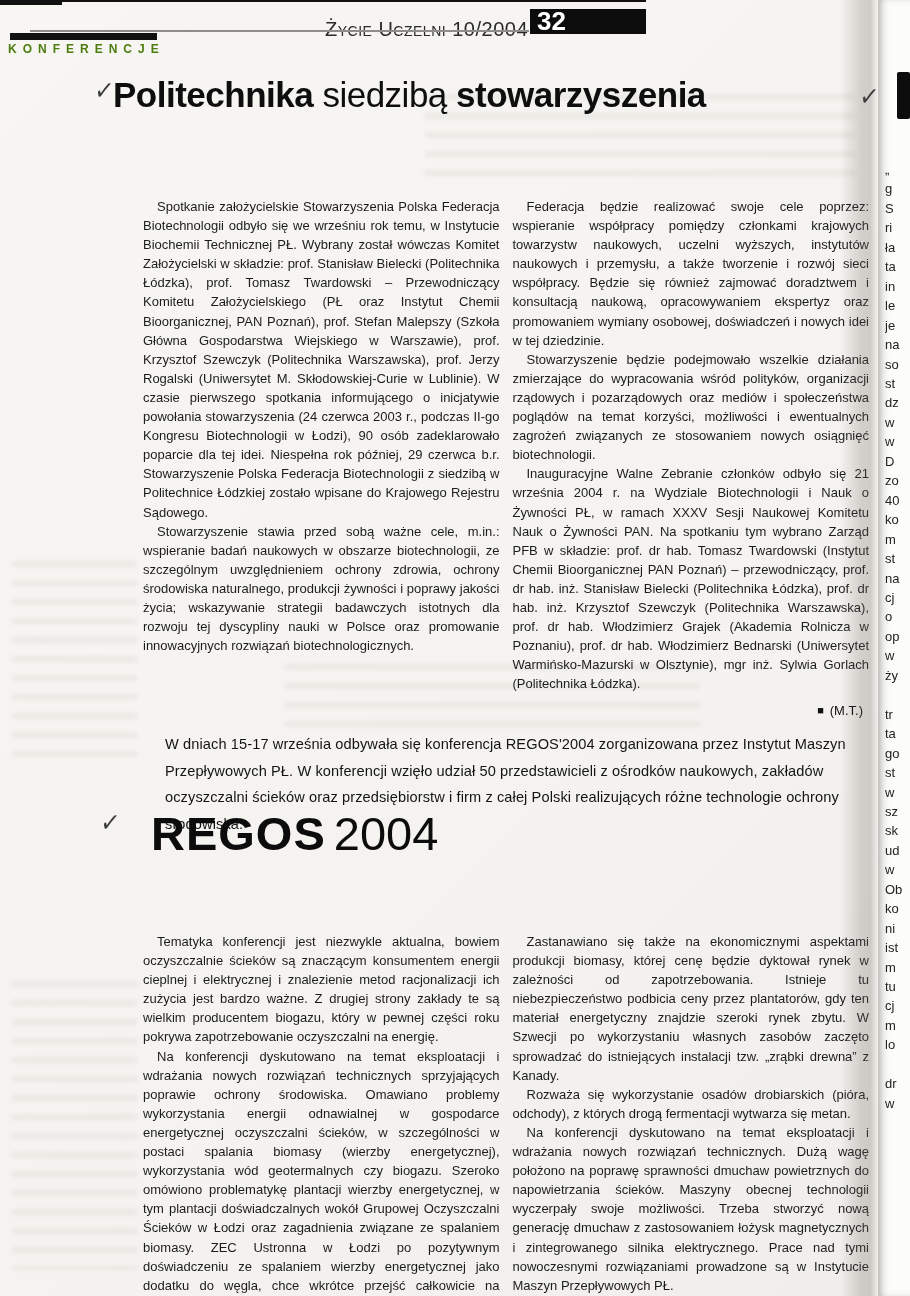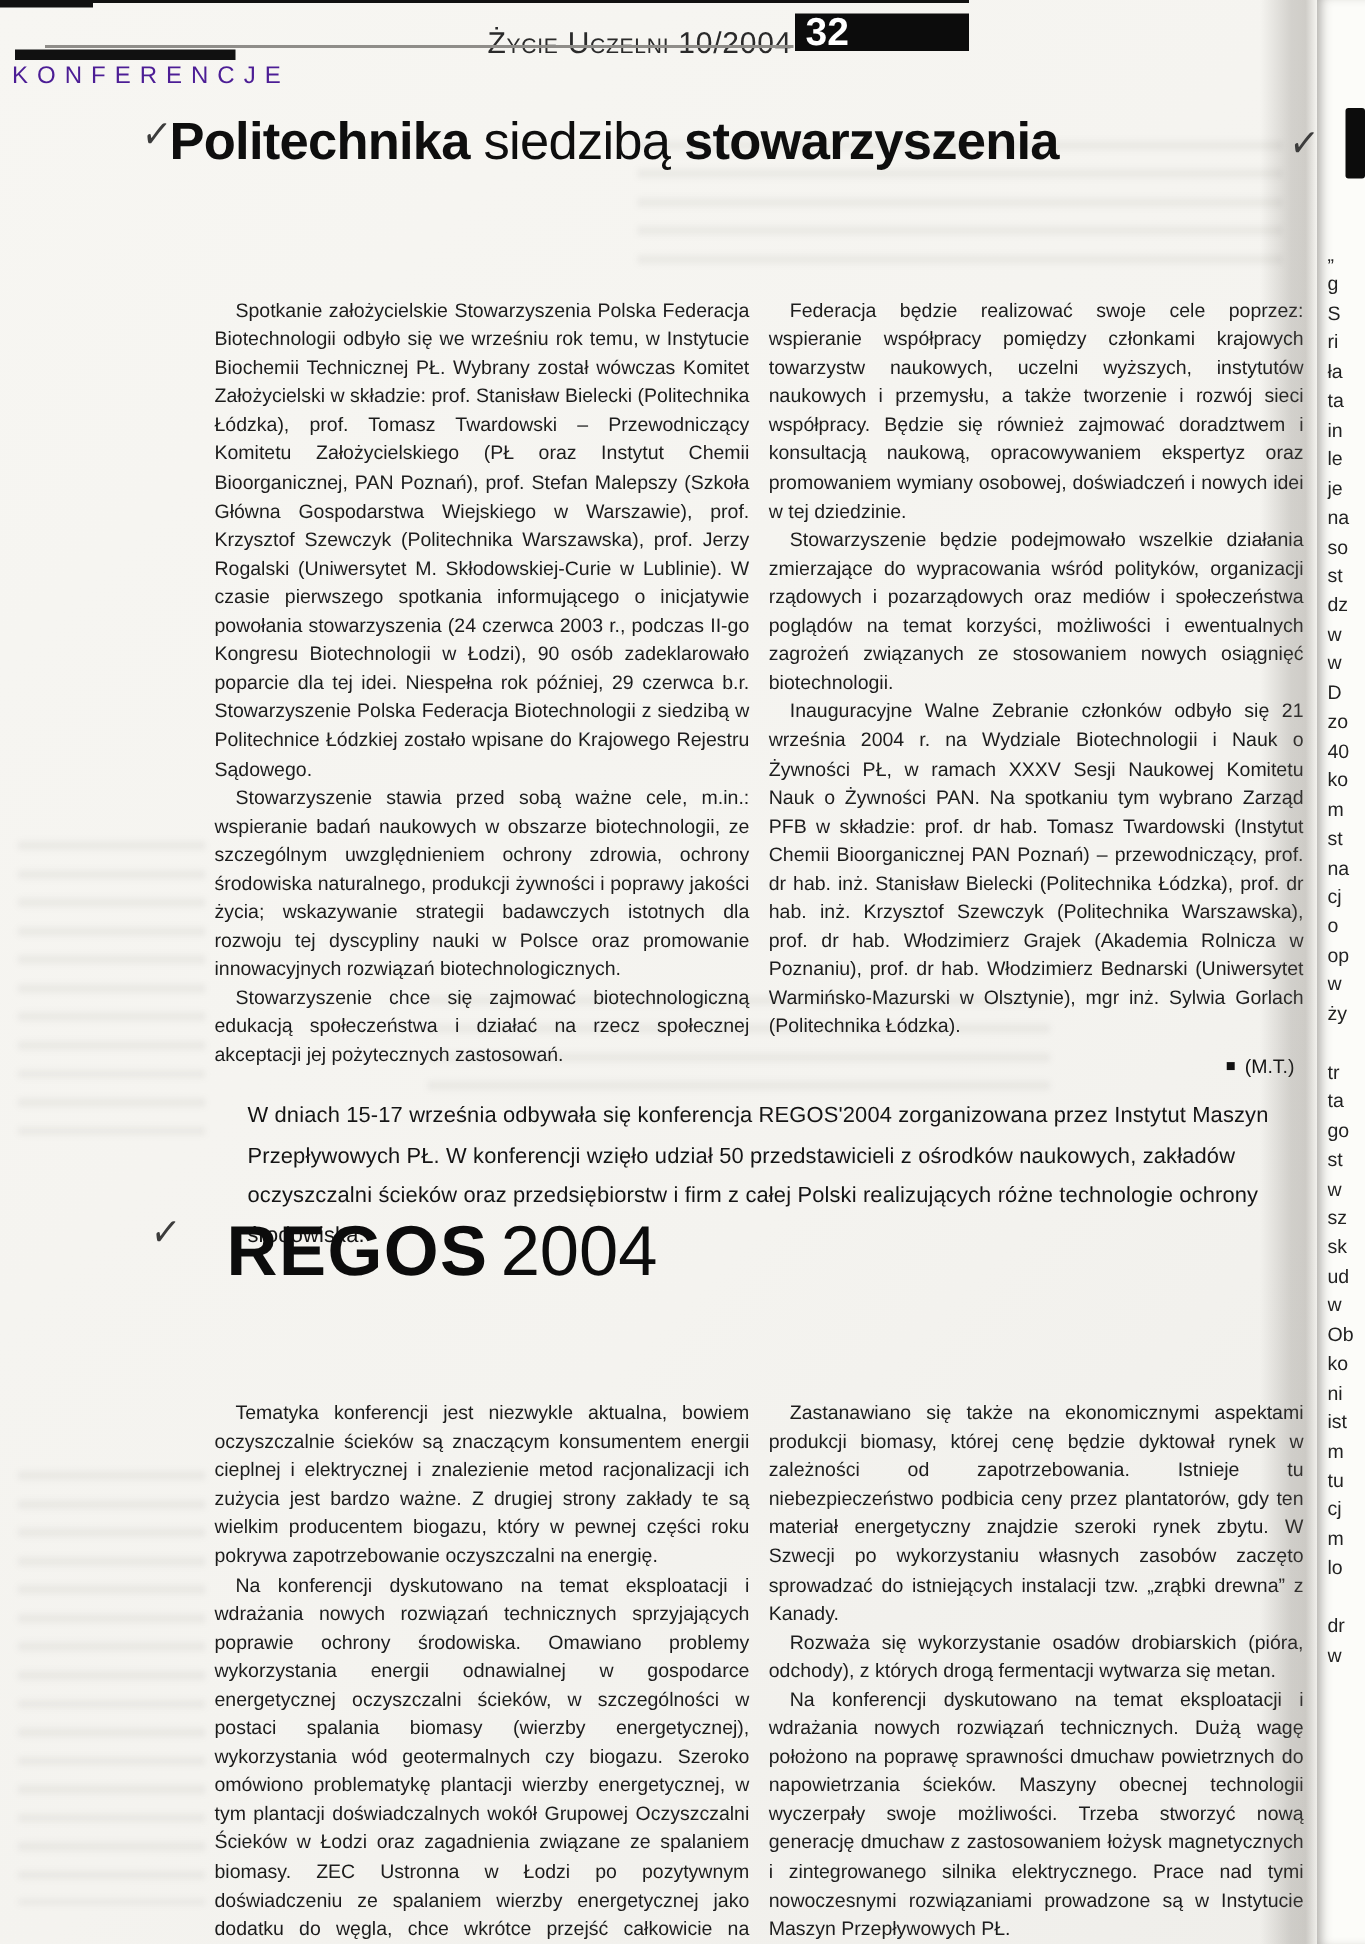--- a/index.html
+++ b/index.html
@@ -11,21 +11,21 @@
 
   
   .topline{left:0;top:0;width:646px;height:2px;background:#111;}
   .topline-thick{left:0;top:0;width:62px;height:5px;background:#111;}
   .journal-title{top:18px;left:300px;width:228px;text-align:right;
        font-variant:small-caps;font-size:20px;letter-spacing:.5px;color:#2a2a2a;}
   .pageno-box{left:530px;top:9px;width:116px;height:25px;background:#0c0c0c;}
   .pageno-box span{color:#fff;font-weight:700;font-size:26px;line-height:25px;padding-left:7px;display:inline-block;}
   .header-rule{left:30px;top:30px;width:499px;height:2px;background:#8f8d89;}
   .section-bar{left:10px;top:33px;width:147px;height:7px;background:#111;}
-  .section-label{left:8px;top:42px;font-size:16px;font-weight:400;letter-spacing:6px;color:#4c1d95;}
+  .section-label{left:8px;top:42px;font-size:12px;font-weight:700;letter-spacing:6px;color:#4d7c0f;}
 
   
   .a1-title{left:113px;top:70px;line-height:49px;font-size:35px;letter-spacing:-.5px;color:#0e0e0e;}
   .a1-title .b{font-weight:700;}
   .a1-title .l{font-weight:400;}
 
   
   .cols{display:flex;gap:13px;width:726px;}
   .cols .col{width:50%;}
   .cols p{margin:0;padding:0;font-size:13px;line-height:19.1px;text-align:justify;
@@ -89,21 +89,20 @@
 <div class="abs a1-title">
   <div><span class="b">Politechnika</span>
     <span class="l">siedzibą</span>
     <span class="b">stowarzyszenia</span></div>
 </div>
 
 <div class="abs cols a1-cols">
   <div class="col">
     <p>Spotkanie założycielskie Stowarzyszenia Polska Federacja Biotechnologii odbyło się we wrześniu rok temu, w Instytucie Biochemii Technicznej PŁ. Wybrany został wówczas Komitet Założycielski w składzie: prof. Stanisław Bielecki (Politechnika Łódzka), prof. Tomasz Twardowski – Przewodniczący Komitetu Założycielskiego (PŁ oraz Instytut Chemii Bioorganicznej, PAN Poznań), prof. Stefan Malepszy (Szkoła Główna Gospodarstwa Wiejskiego w Warszawie), prof. Krzysztof Szewczyk (Politechnika Warszawska), prof. Jerzy Rogalski (Uniwersytet M. Skłodowskiej-Curie w Lublinie). W czasie pierwszego spotkania informującego o inicjatywie powołania stowarzyszenia (24 czerwca 2003 r., podczas II-go Kongresu Biotechnologii w Łodzi), 90 osób zadeklarowało poparcie dla tej idei. Niespełna rok później, 29 czerwca b.r. Stowarzyszenie Polska Federacja Biotechnologii z siedzibą w Politechnice Łódzkiej zostało wpisane do Krajowego Rejestru Sądowego.</p>
     <p>Stowarzyszenie stawia przed sobą ważne cele, m.in.: wspieranie badań naukowych w obszarze biotechnologii, ze szczególnym uwzględnieniem ochrony zdrowia, ochrony środowiska naturalnego, produkcji żywności i poprawy jakości życia; wskazywanie strategii badawczych istotnych dla rozwoju tej dyscypliny nauki w Polsce oraz promowanie innowacyjnych rozwiązań biotechnologicznych.</p>
-    <p>Stowarzyszenie chce się zajmować biotechnologiczną edukacją społeczeństwa i działać na rzecz społecznej akceptacji jej pożytecznych zastosowań.</p>
   </div>
   <div class="col">
     <p>Federacja będzie realizować swoje cele poprzez: wspieranie współpracy pomiędzy członkami krajowych towarzystw naukowych, uczelni wyższych, instytutów naukowych i przemysłu, a także tworzenie i rozwój sieci współpracy. Będzie się również zajmować doradztwem i konsultacją naukową, opracowywaniem ekspertyz oraz promowaniem wymiany osobowej, doświadczeń i nowych idei w tej dziedzinie.</p>
     <p>Stowarzyszenie będzie podejmowało wszelkie działania zmierzające do wypracowania wśród polityków, organizacji rządowych i pozarządowych oraz mediów i społeczeństwa poglądów na temat korzyści, możliwości i ewentualnych zagrożeń związanych ze stosowaniem nowych osiągnięć biotechnologii.</p>
     <p>Inauguracyjne Walne Zebranie członków odbyło się 21 września 2004 r. na Wydziale Biotechnologii i Nauk o Żywności PŁ, w ramach XXXV Sesji Naukowej Komitetu Nauk o Żywności PAN. Na spotkaniu tym wybrano Zarząd PFB w składzie: prof. dr hab. Tomasz Twardowski (Instytut Chemii Bioorganicznej PAN Poznań) – przewodniczący, prof. dr hab. inż. Stanisław Bielecki (Politechnika Łódzka), prof. dr hab. inż. Krzysztof Szewczyk (Politechnika Warszawska), prof. dr hab. Włodzimierz Grajek (Akademia Rolnicza w Poznaniu), prof. dr hab. Włodzimierz Bednarski (Uniwersytet Warmińsko-Mazurski w Olsztynie), mgr inż. Sylwia Gorlach (Politechnika Łódzka).</p>
     <div class="sig">
       <span class="sq">■</span><span>(M.T.)</span>
     </div>
   </div>
 </div>

